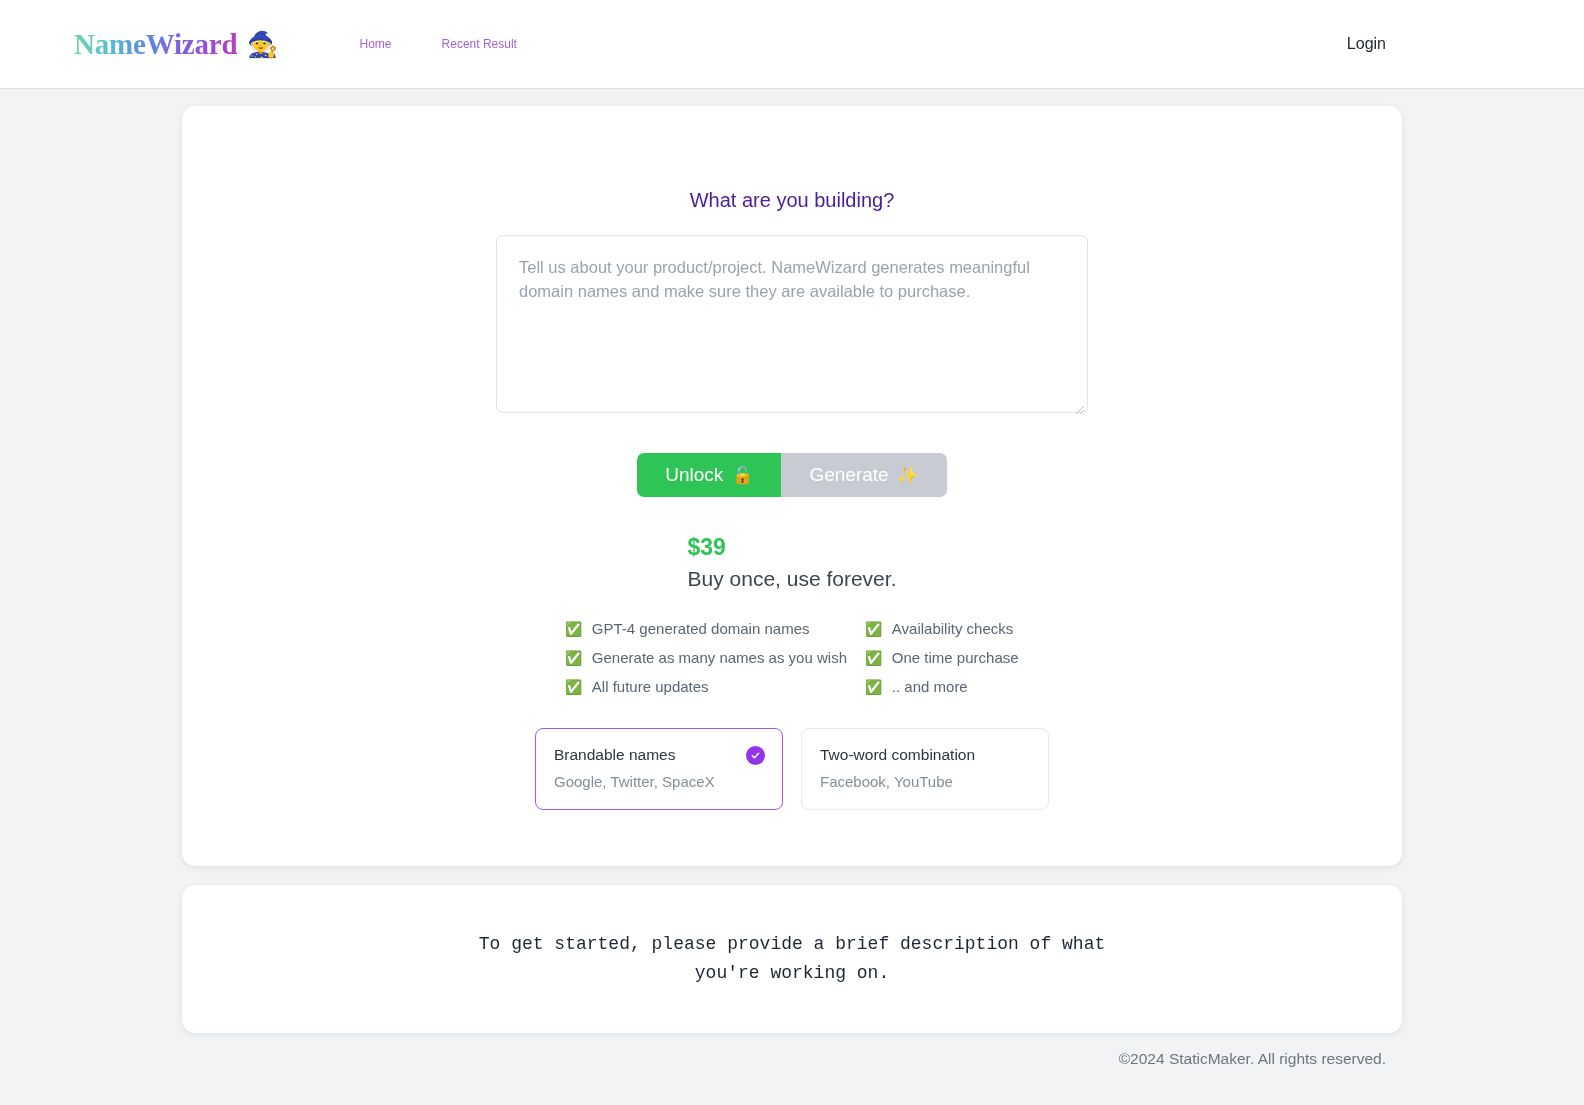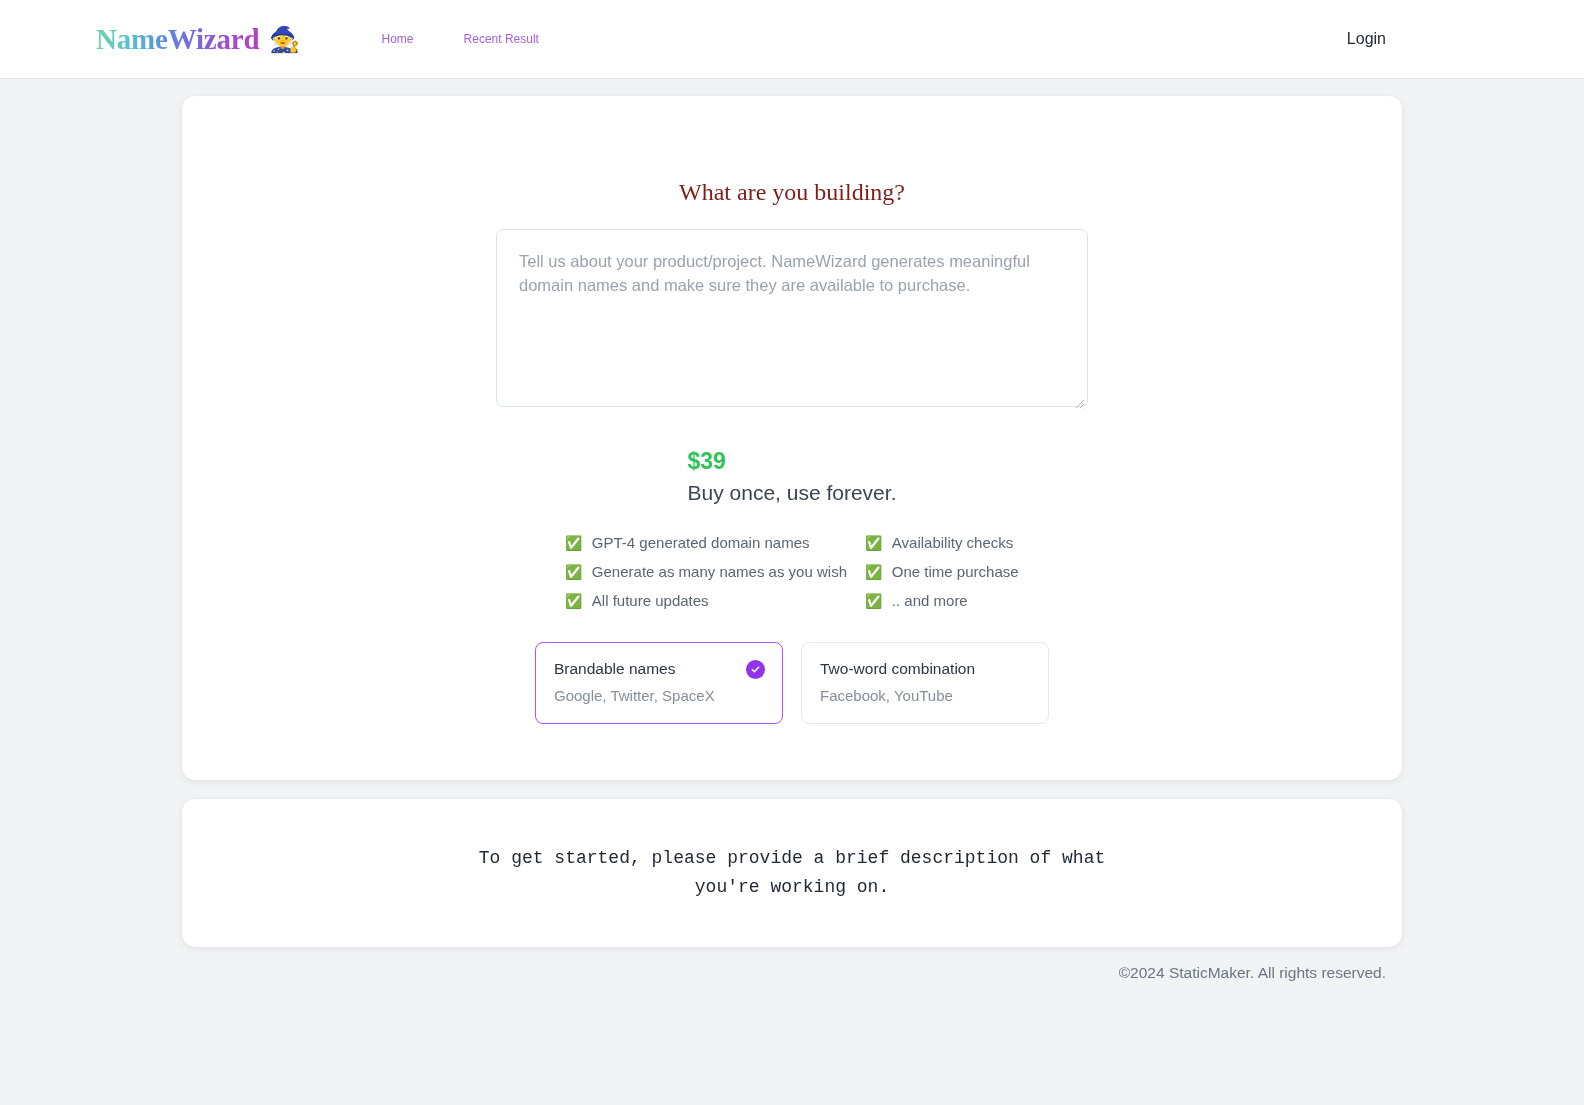--- a/index.html
+++ b/index.html
@@ -11,25 +11,25 @@
 
   body {
     background: #f1f3f5;
     font-family: "Liberation Sans", sans-serif;
     color: #3c4651;
     overflow: hidden;
   }
 
   
   .site-header {
-    height: 78px;
+    height: 88px;
     background: #ffffff;
     display: flex;
     align-items: center;
-    padding: 0 198px 0 96px;
+    padding: 0 198px 0 74px;
     box-shadow: 0 1px 0 rgba(0,0,0,0.08);
     position: relative;
     z-index: 5;
   }
 
   .brand {
     display: flex;
     align-items: center;
     gap: 10px;
     text-decoration: none;
@@ -113,23 +113,22 @@
     -webkit-text-fill-color: transparent;
   }
 
   .hero-title-emoji {
     font-size: 31px;
     -webkit-text-fill-color: initial;
   }
 
   .hero-sub {
     margin-top: 21px;
-    font-size: 24px;
-    color: #7f1d1d;
-    font-family: Liberation Serif, serif;
+    font-size: 20px;
+    color: #4c1d95;
   }
 
   .prompt-box {
     margin-top: 23px;
     width: 592px;
     height: 178px;
     border: 1px solid #dfe3e8;
     border-radius: 7px;
     background: #ffffff;
     padding: 20px 22px;
@@ -326,20 +325,30 @@
 
     <div class="prompt-wrap">
       <textarea class="prompt-box" placeholder="Tell us about your product/project. NameWizard generates meaningful domain names and make sure they are available to purchase." style=""></textarea>
       <span class="resize-grip">
         <svg width="13" height="13" viewBox="0 0 13 13">
           <path d="M12 4 L4 12 M12 8 L8 12 M12 12 L11.5 12.5" stroke="#b5bbc2" stroke-width="1" fill="none"></path>
         </svg>
       </span>
     </div>
 
+    <div class="btn-row">
+      <button class="btn btn-unlock">
+        <span>Unlock</span>
+        <span class="btn-emoji">🔓</span>
+      </button>
+      <button class="btn btn-generate">
+        <span>Generate</span>
+        <span class="btn-emoji">✨</span>
+      </button>
+    </div>
 
     <div class="price-line">
       <span class="price-amount">$39</span>
       <span>Buy once, use forever.</span>
     </div>
 
     <div class="features">
       <div class="feature">
         <span class="check-emoji">✅</span>
         <span>GPT-4 generated domain names</span>

